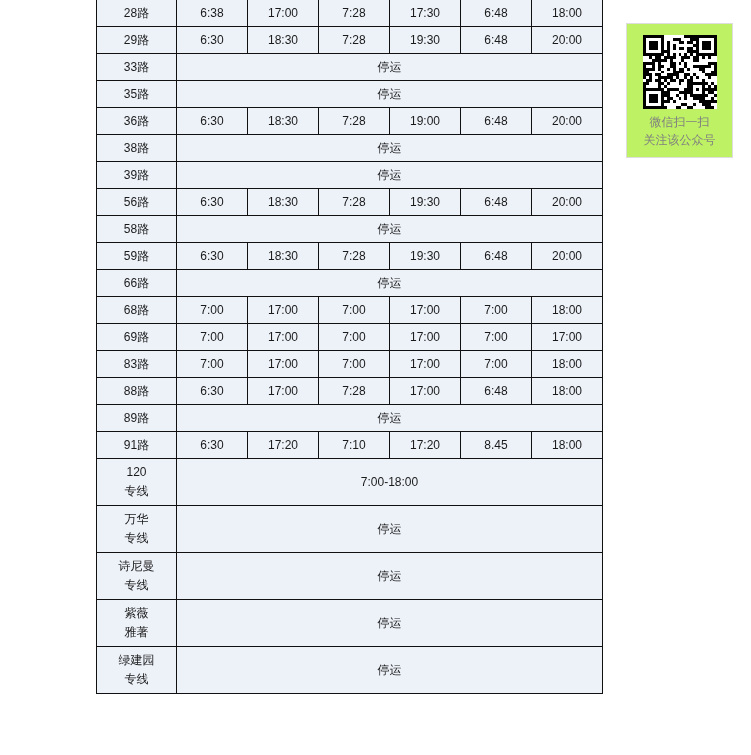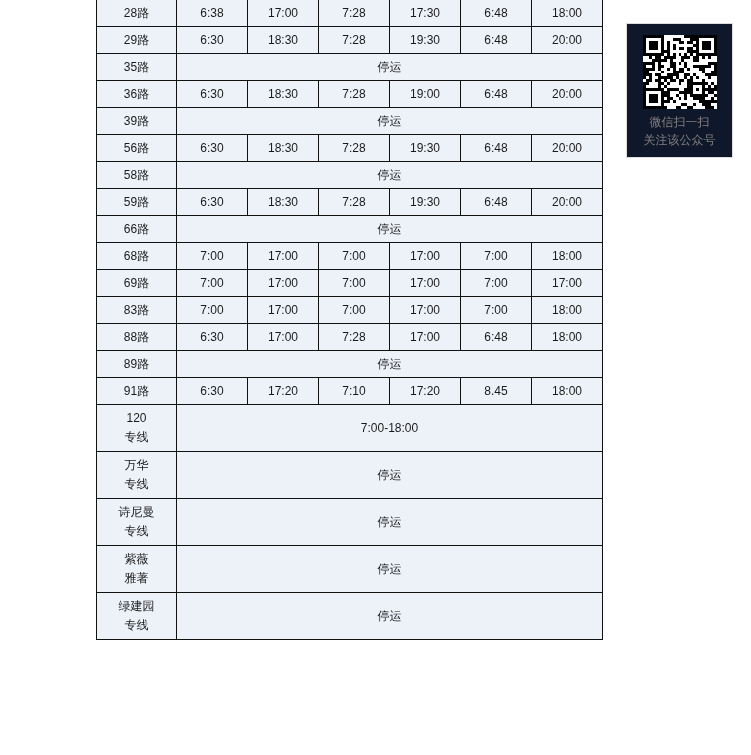--- a/index.html
+++ b/index.html
@@ -31,21 +31,21 @@
   }
   table.schedule tr { height: 27px; padding-left: 33px; }
   table.schedule tr.tall { height: 47px; }
   td.name-cell div { line-height: 19px; }
   .qr-panel {
     position: absolute;
     left: 626px;
     top: 23px;
     width: 107px;
     height: 135px;
-    background: #0f172a;
+    background: #bef264;
     border: 1px solid #dddddd;
     text-align: center;
   }
   .qr-code {
     display: block;
     margin: 11px auto 4px auto;
     width: 74px;
     height: 74px;
   }
   .qr-caption {
@@ -86,34 +86,46 @@
           </td>
           <td>6:30</td>
           <td>18:30</td>
           <td>7:28</td>
           <td>19:30</td>
           <td>6:48</td>
           <td>20:00</td>
         </tr>
         <tr>
           <td class="name-cell">
+            <div>33路</div>
+          </td>
+          <td colspan="6">停运</td>
+        </tr>
+        <tr>
+          <td class="name-cell">
             <div>35路</div>
           </td>
           <td colspan="6">停运</td>
         </tr>
         <tr>
           <td class="name-cell">
             <div>36路</div>
           </td>
           <td>6:30</td>
           <td>18:30</td>
           <td>7:28</td>
           <td>19:00</td>
           <td>6:48</td>
           <td>20:00</td>
+        </tr>
+        <tr>
+          <td class="name-cell">
+            <div>38路</div>
+          </td>
+          <td colspan="6">停运</td>
         </tr>
         <tr>
           <td class="name-cell">
             <div>39路</div>
           </td>
           <td colspan="6">停运</td>
         </tr>
         <tr>
           <td class="name-cell">
             <div>56路</div>

